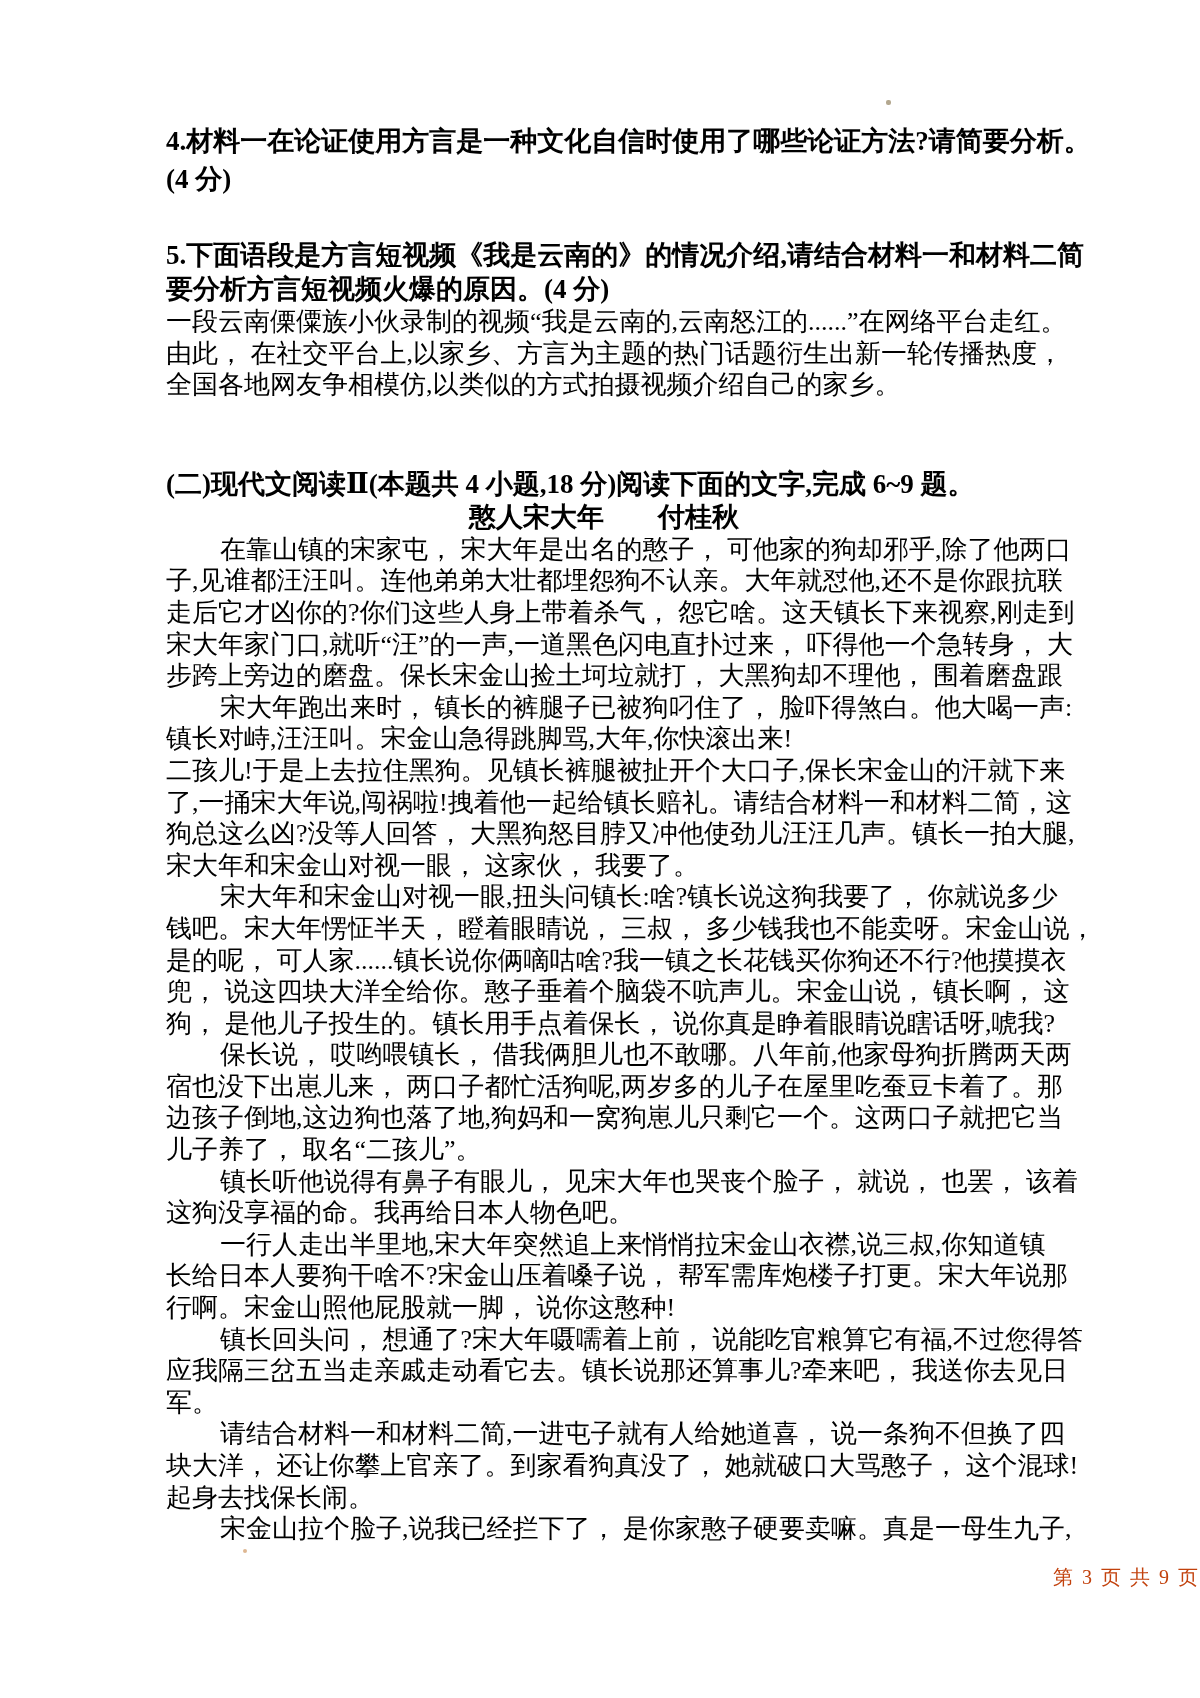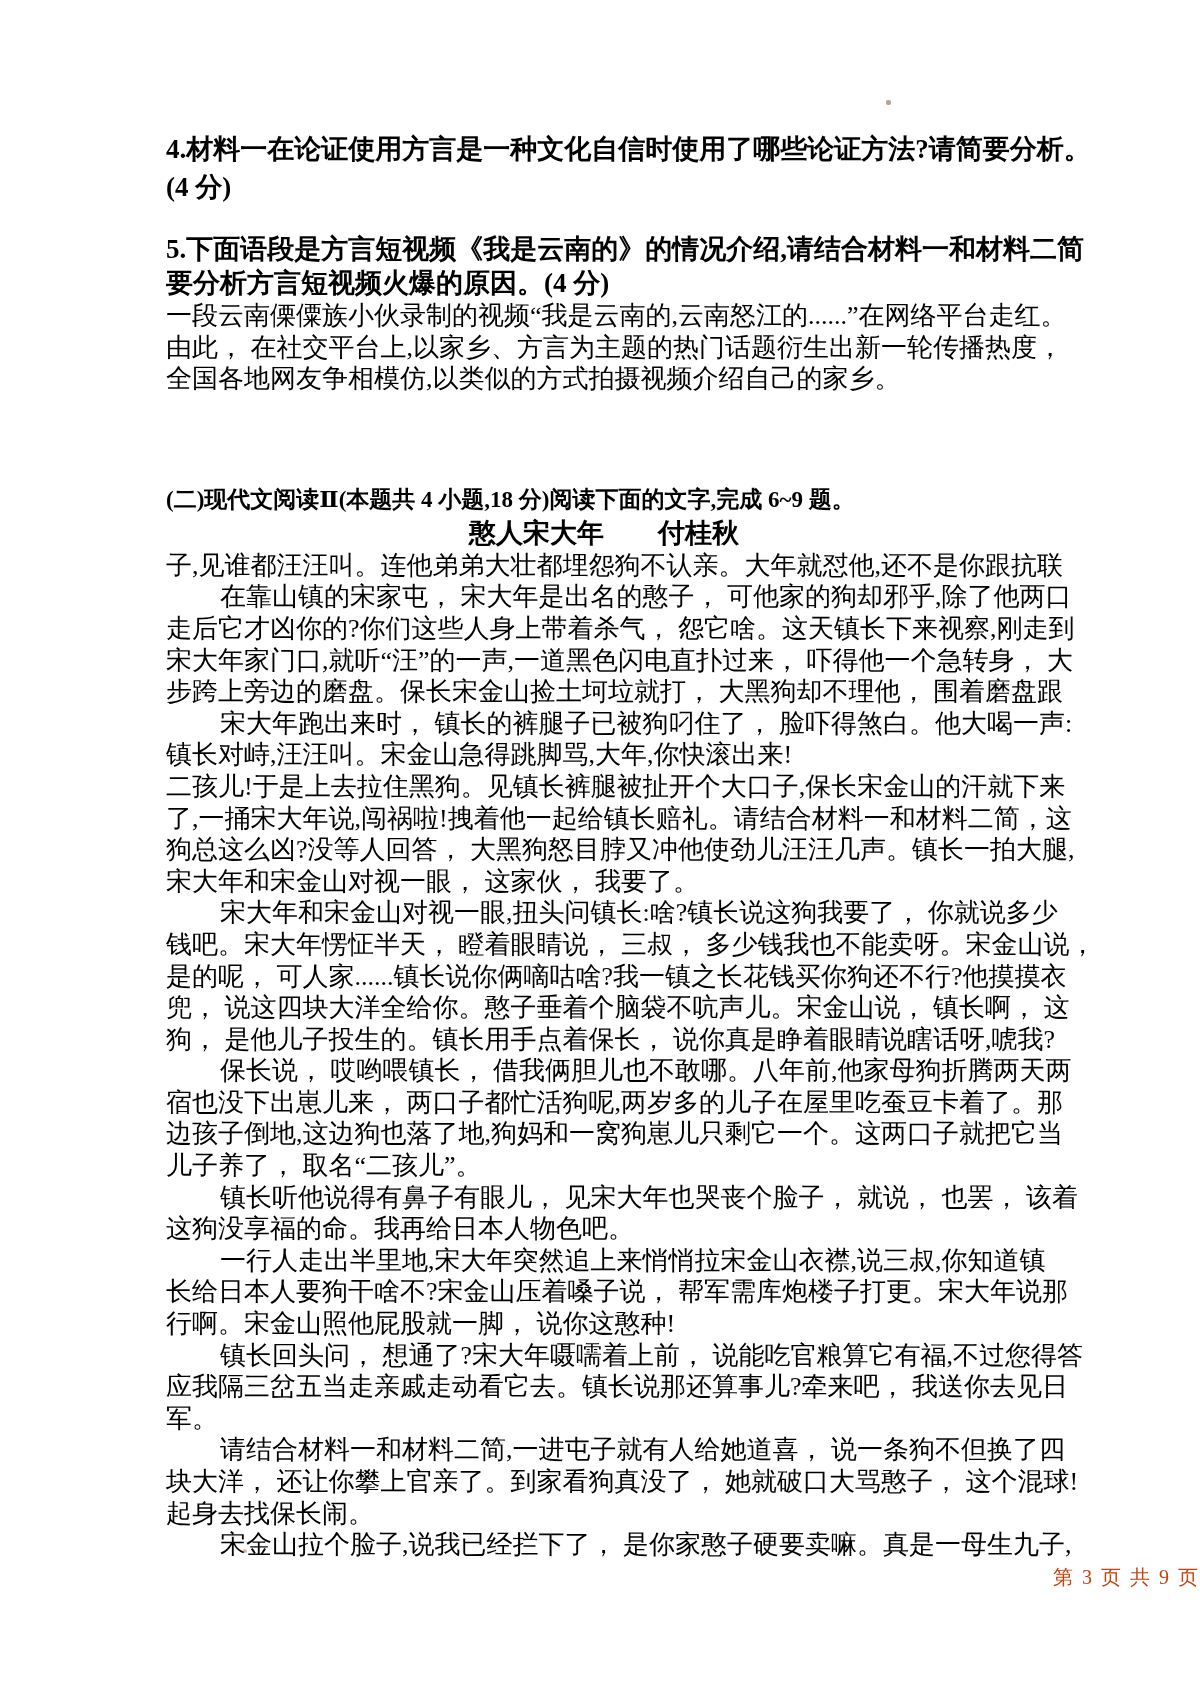--- a/index.html
+++ b/index.html
@@ -2,27 +2,27 @@
 <html><head>
 <meta charset="utf-8">
 <style>
   html,body{margin:0;padding:0;}
   body{
     width:1200px;height:1698px;position:relative;overflow:hidden;
     background:#ffffff;color:#000;
     font-family:"Liberation Serif","DejaVu Serif",serif;
   }
   .content{
-    position:absolute;left:166px;top:130px;width:876px;
+    position:absolute;left:166px;top:122px;width:876px;
   }
   .line{white-space:nowrap;}
   .q-block{font-weight:bold;font-size:27px;line-height:38px;}
-  .q5{margin-top:26px;line-height:34px;}
+  .q5{margin-top:40px;line-height:34px;}
   .quote-block{font-size:26px;line-height:31.6px;font-weight:normal;}
-  .section-heading{margin-top:88px;font-weight:bold;font-size:23px;line-height:34px;}
+  .section-heading{margin-top:66px;font-weight:bold;font-size:27px;line-height:34px;}
   .story-title-row{font-weight:bold;font-size:27px;line-height:33px;text-align:center;}
   .story-author{margin-left:54px;}
   .story-body{font-size:26px;line-height:31.6px;}
   .indent{padding-left:54px;}
   .page-footer{
     position:absolute;left:0;top:1564px;width:1200px;
     text-align:right;font-size:20px;color:#c2410c;letter-spacing:2px;
   }
   .speck{position:absolute;border-radius:2px;}
   #speck1{left:886px;top:100px;width:5px;height:5px;background:#9a8a6a;opacity:.75;}
@@ -51,22 +51,22 @@
 
   <div class="section-heading">
     <div class="line">(二)现代文阅读Ⅱ(本题共 4 小题,18 分)阅读下面的文字,完成 6~9 题。</div>
   </div>
 
   <div class="story-title-row">
     <span>憨人宋大年</span><span class="story-author">付桂秋</span>
   </div>
 
   <div class="story-body">
+      <div class="line indent">在靠山镇的宋家屯， 宋大年是出名的憨子， 可他家的狗却邪乎,除了他两口</div>
       <div class="line">子,见谁都汪汪叫。连他弟弟大壮都埋怨狗不认亲。大年就怼他,还不是你跟抗联</div>
-      <div class="line indent">在靠山镇的宋家屯， 宋大年是出名的憨子， 可他家的狗却邪乎,除了他两口</div>
       <div class="line">走后它才凶你的?你们这些人身上带着杀气， 怨它啥。这天镇长下来视察,刚走到</div>
       <div class="line">宋大年家门口,就听“汪”的一声,一道黑色闪电直扑过来， 吓得他一个急转身， 大</div>
       <div class="line">步跨上旁边的磨盘。保长宋金山捡土坷垃就打， 大黑狗却不理他， 围着磨盘跟</div>
       <div class="line indent">宋大年跑出来时， 镇长的裤腿子已被狗叼住了， 脸吓得煞白。他大喝一声:</div>
       <div class="line">镇长对峙,汪汪叫。宋金山急得跳脚骂,大年,你快滚出来!</div>
       <div class="line">二孩儿!于是上去拉住黑狗。见镇长裤腿被扯开个大口子,保长宋金山的汗就下来</div>
       <div class="line">了,一捅宋大年说,闯祸啦!拽着他一起给镇长赔礼。请结合材料一和材料二简，这</div>
       <div class="line">狗总这么凶?没等人回答， 大黑狗怒目脖又冲他使劲儿汪汪几声。镇长一拍大腿,</div>
       <div class="line">宋大年和宋金山对视一眼， 这家伙， 我要了。</div>
       <div class="line indent">宋大年和宋金山对视一眼,扭头问镇长:啥?镇长说这狗我要了， 你就说多少</div>

